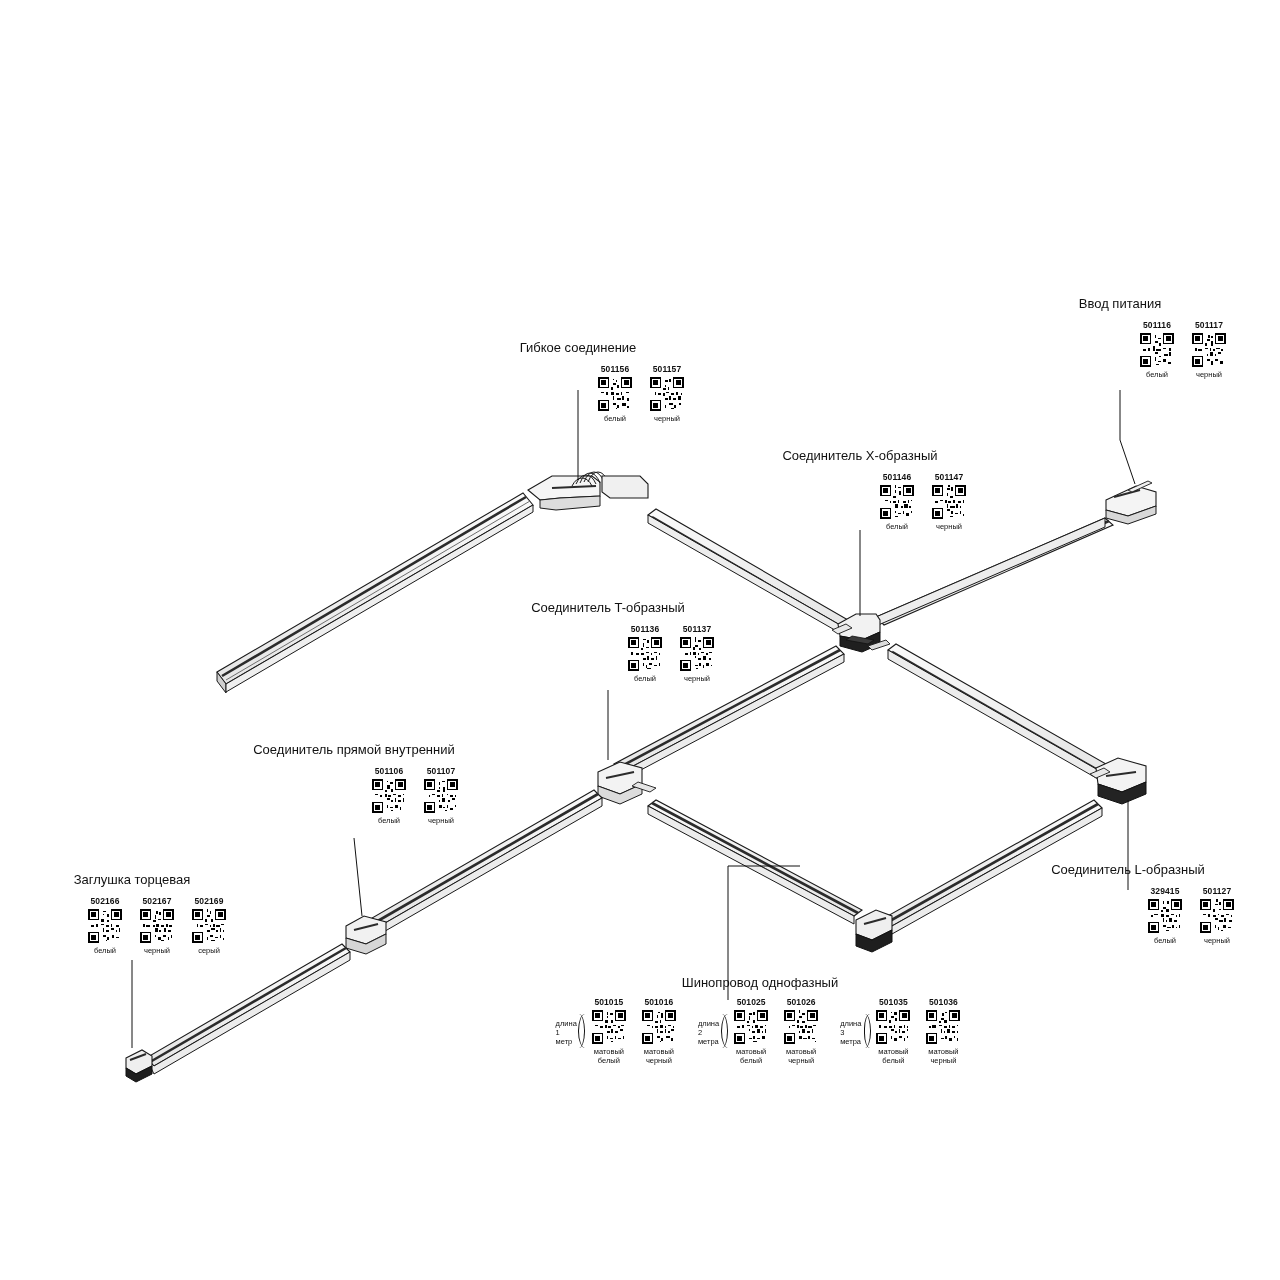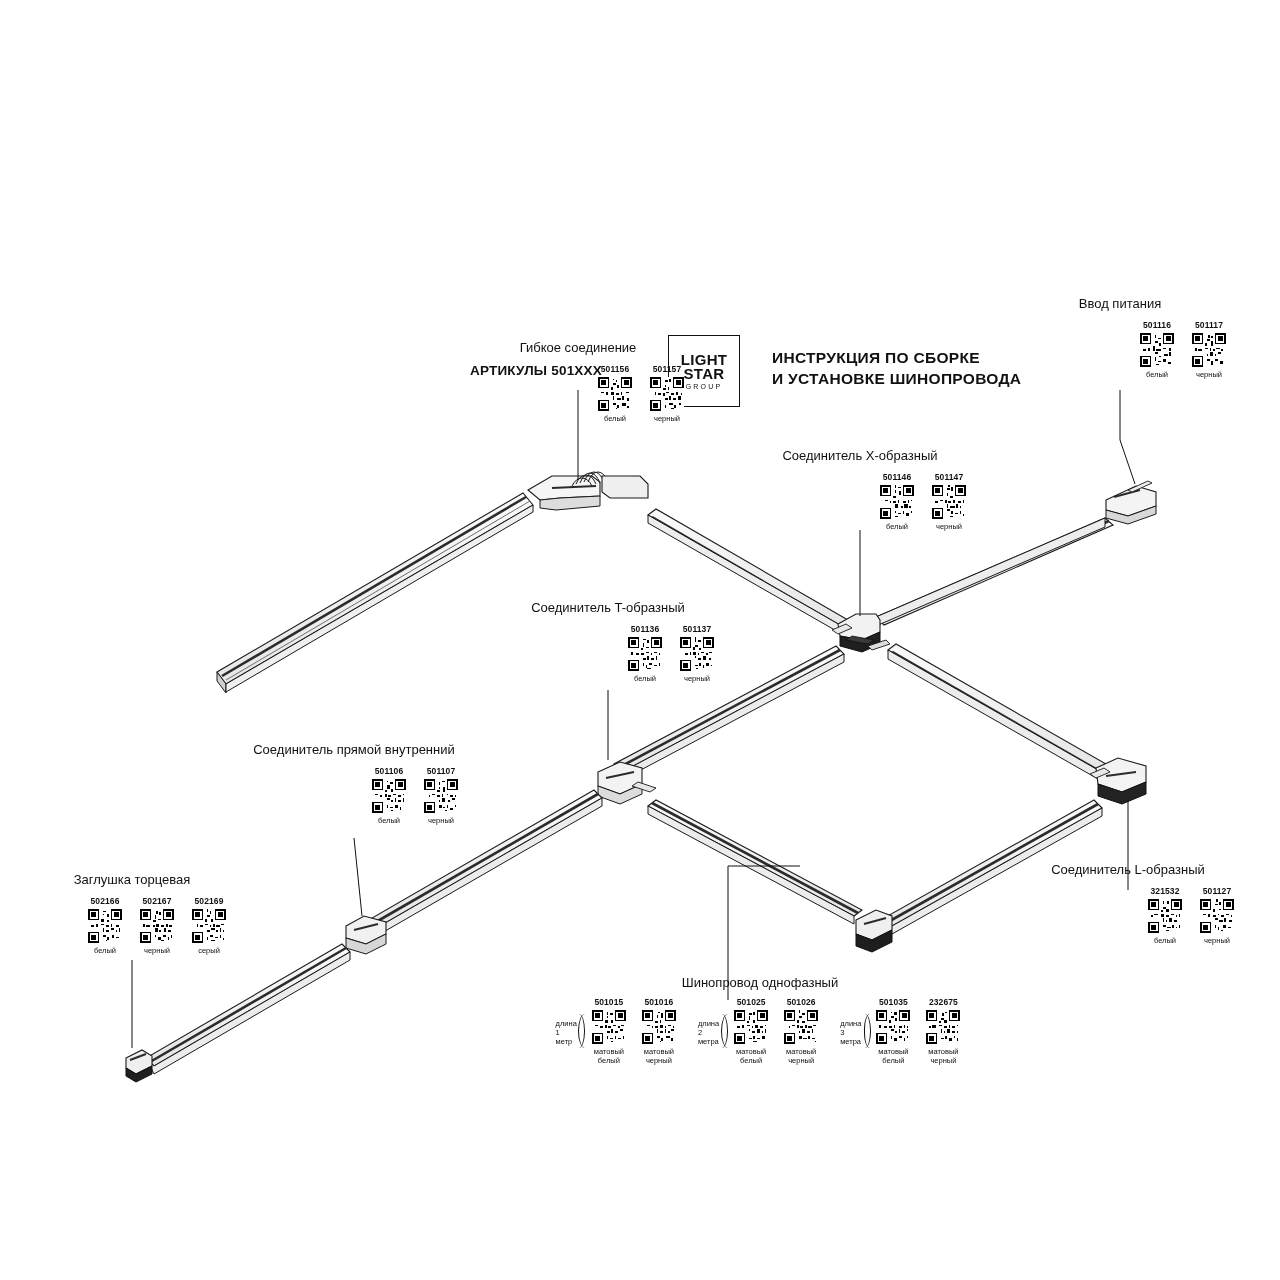--- a/index.html
+++ b/index.html
@@ -80,34 +80,20 @@
   .track-codes { display:flex; gap:8px; }
 
   svg { display:block; }
   .leader { stroke:#111; stroke-width:1; fill:none; }
 </style>
 </head>
 <body>
 
 <div class="page">
 
-  <div class="header">
-    <div class="header-art">АРТИКУЛЫ 501XXX</div>
-
-    <div class="logo">
-      <div class="l1">LIGHT</div>
-      <div class="l2">STAR</div>
-      <div class="l3">GROUP</div>
-    </div>
-
-    <div class="header-title">
-      <div>ИНСТРУКЦИЯ ПО СБОРКЕ</div>
-      <div>И УСТАНОВКЕ ШИНОПРОВОДА</div>
-    </div>
-  </div>
 
   <svg width="1280" height="1280" style="position:absolute;left:0;top:0;">
     <defs>
 
       <linearGradient id="railTop" x1="0" y1="0" x2="0" y2="1">
         <stop offset="0%" stop-color="#fafafa"></stop>
         <stop offset="100%" stop-color="#e6e6e6"></stop>
       </linearGradient>
       <linearGradient id="railSide" x1="0" y1="0" x2="0" y2="1">
         <stop offset="0%" stop-color="#d9d9d9"></stop>
@@ -818,21 +804,21 @@
         </div>
         <div class="code-cap">серый</div>
       </div>
     </div>
   </div>
 
   <div class="group" style="left:1018px; top:862px; width:220px;">
     <div class="g-title">Соединитель L-образный</div>
     <div class="codes">
       <div class="code-item">
-        <div class="code-num">321532</div>
+        <div class="code-num">329415</div>
         <div class="qr">
           <svg viewBox="0 0 21 21" width="34" height="34" shape-rendering="crispEdges">
             <rect width="21" height="21" fill="#fff"></rect>
             <g fill="#000">
               <rect x="0" y="0" width="7" height="7"></rect>
                 <rect x="1" y="1" width="5" height="5" fill="#fff"></rect>
                 <rect x="2" y="2" width="3" height="3"></rect>
               <rect x="14" y="0" width="7" height="7"></rect>
                 <rect x="15" y="1" width="5" height="5" fill="#fff"></rect>
                 <rect x="16" y="2" width="3" height="3"></rect>
@@ -1143,21 +1129,21 @@
                     <rect x="14" y="16" width="2" height="1"></rect>
                   <rect x="17" y="17" width="1" height="2"></rect>
                     <rect x="19" y="16" width="1" height="1"></rect>
                 </g>
               </svg>
             </div>
             <div class="code-cap">матовый
 белый</div>
           </div>
           <div class="code-item">
-            <div class="code-num">232675</div>
+            <div class="code-num">501036</div>
             <div class="qr">
               <svg viewBox="0 0 21 21" width="34" height="34" shape-rendering="crispEdges">
                 <rect width="21" height="21" fill="#fff"></rect>
                 <g fill="#000">
                   <rect x="0" y="0" width="7" height="7"></rect>
                     <rect x="1" y="1" width="5" height="5" fill="#fff"></rect>
                     <rect x="2" y="2" width="3" height="3"></rect>
                   <rect x="14" y="0" width="7" height="7"></rect>
                     <rect x="15" y="1" width="5" height="5" fill="#fff"></rect>
                     <rect x="16" y="2" width="3" height="3"></rect>

